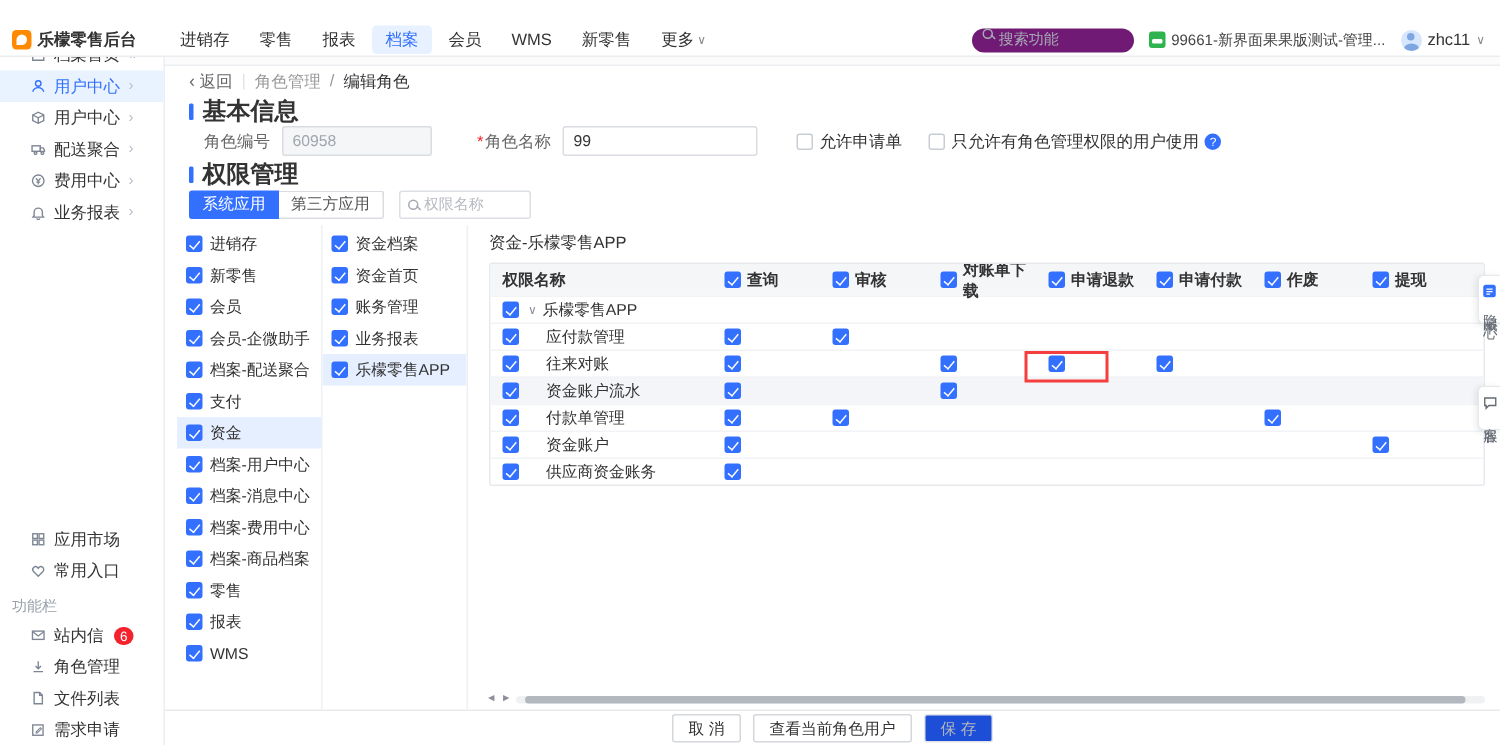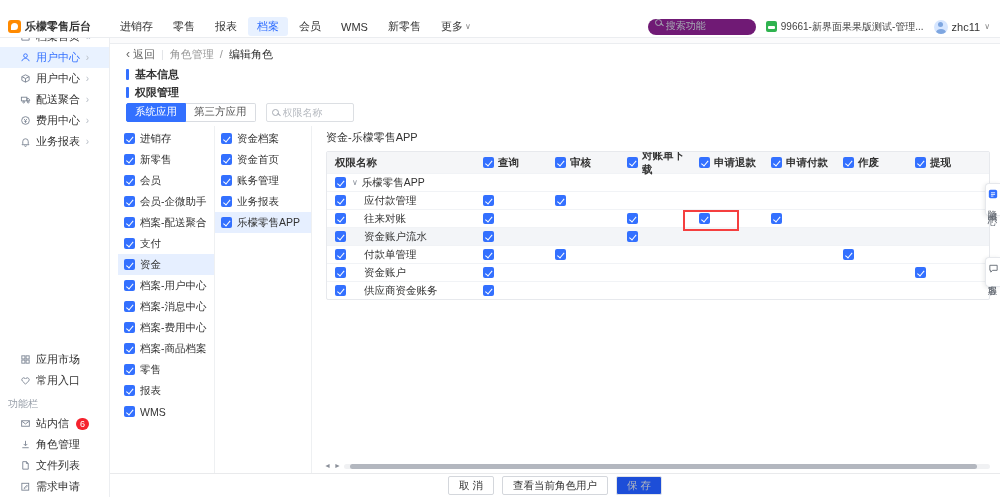--- a/index.html
+++ b/index.html
@@ -46,21 +46,21 @@
 .page-tab{color:#333;cursor:pointer}
 .crumbs{height:20px;flex:none;display:flex;align-items:center;gap:6px;padding-left:16px;color:#666}
 .back{display:flex;align-items:center;gap:3px;cursor:pointer}
 .back-ar{font-size:12px;color:#666}
 .crumb-div{color:#e0e2e6}
 .crumb-parent{color:#999;cursor:pointer}
 .crumb-sep{color:#999}
 .crumb-cur{color:#333}
 .sec-h{height:16px;flex:none;display:flex;align-items:center;gap:6px;padding-left:16px;margin-top:2px}
 .sec-bar{width:3px;height:11px;background:#3370ff;border-radius:1px}
-.sec-title{font-weight:bold;font-size:11px}
+.sec-title{font-weight:bold;font-size:16px}
 .form-row{height:24px;flex:none;display:flex;align-items:center;padding-left:26px;gap:8px;white-space:nowrap}
 .f-label{color:#666}
 .req{color:#f5222d;margin-right:1px}
 .f-input{height:20px;border:1px solid #d9dce1;border-radius:2px;padding:0 6px;font-size:10.5px;color:#333;
   font-family:inherit;outline:none;background:#fff}
 .f-input.code{width:100px;background:#f5f6f8;color:#a0a6ad;margin-right:22px}
 .f-input.name{width:130px;margin-right:18px}
 .f-check{display:flex;align-items:center;gap:4px;margin-right:10px;cursor:pointer}
 .info{width:11px;height:11px;min-width:11px;border-radius:50%;background:#3370ff;color:#fff;font-size:8px;
   display:inline-flex;align-items:center;justify-content:center;cursor:pointer}
@@ -295,20 +295,35 @@
     <span class="crumb-parent">角色管理</span>
     <span class="crumb-sep">/</span>
     <span class="crumb-cur">编辑角色</span>
   </div>
 
   <div class="sec-h">
     <span class="sec-bar"></span>
     <span class="sec-title">基本信息</span>
   </div>
 
+  <div class="form-row">
+    <span class="f-label">角色编号</span>
+    <input class="f-input code" readonly="" value="60958" style="">
+    <span class="f-label"><span class="req">*</span><span>角色名称</span></span>
+    <input class="f-input name" value="99" style="">
+    <span class="f-check">
+      <span class="cb un"></span>
+      <span>允许申请单</span>
+    </span>
+    <span class="f-check">
+      <span class="cb un"></span>
+      <span>只允许有角色管理权限的用户使用</span>
+      <span class="info">?</span>
+    </span>
+  </div>
 
   <div class="sec-h">
     <span class="sec-bar"></span>
     <span class="sec-title">权限管理</span>
   </div>
 
   <div class="ptabs-row">
     <div class="seg" id="ptabs">
         <div class="seg-item active">系统应用</div>
         <div class="seg-item">第三方应用</div>

